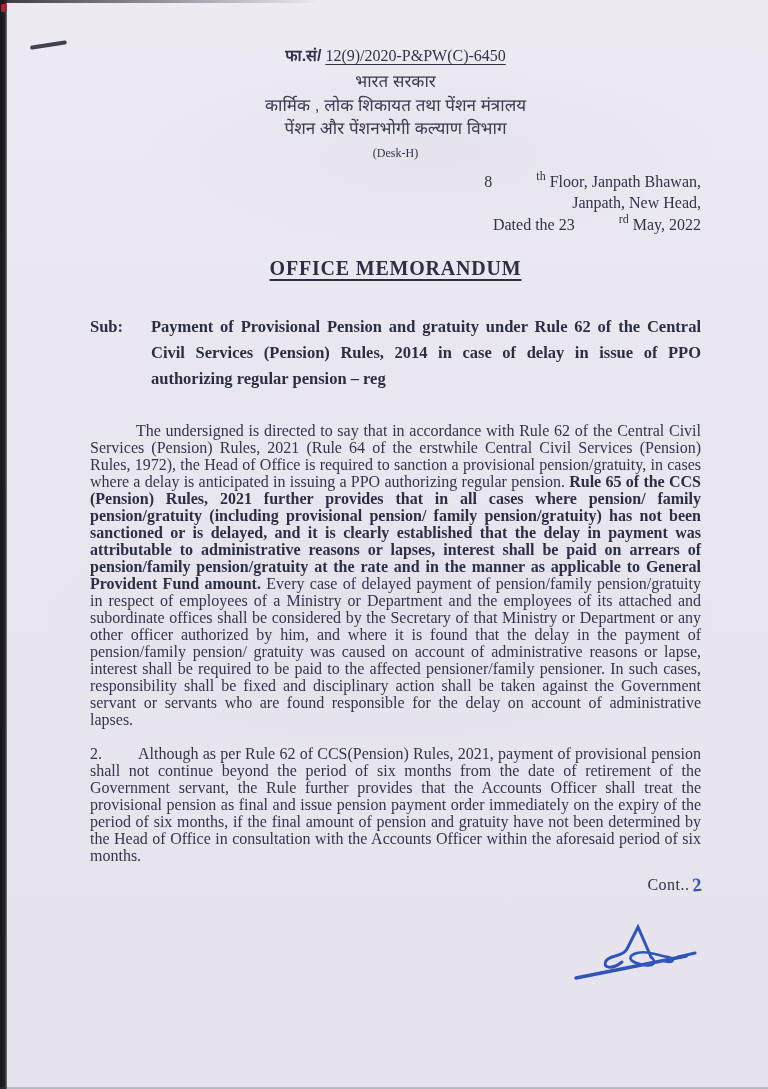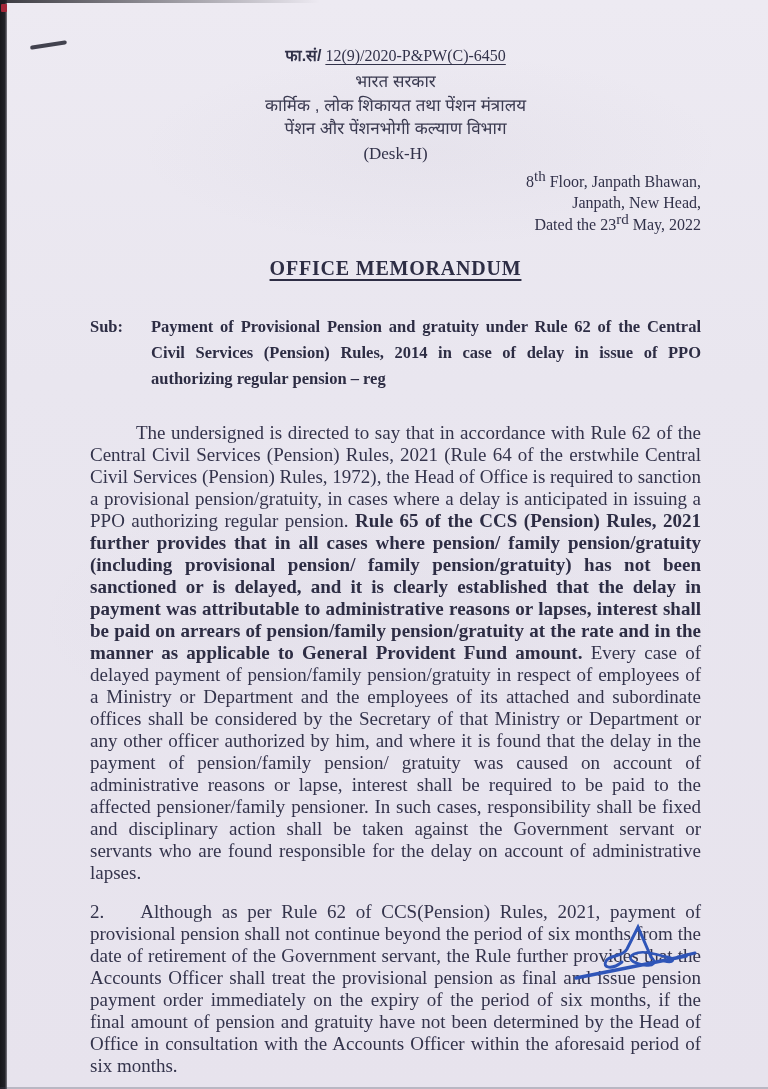--- a/index.html
+++ b/index.html
@@ -48,39 +48,39 @@
   .hindi { font-family: "Liberation Sans", "DejaVu Sans", sans-serif; }
 
   .header-center { text-align: center; line-height: 23px; }
   .file-line { font-size: 16px; margin-bottom: 3px; }
   .file-label { font-weight: bold; font-size: 16px; }
   .file-number {
     font-family: "Liberation Serif", serif;
     text-decoration: underline; text-underline-offset: 3px;
   }
   .org-line { font-size: 17px; line-height: 23.5px; color: #3a3a50; }
-  .desk-line { font-size: 17px; font-family: "Liberation Serif", serif; margin-top: 1px; }
+  .desk-line { font-size: 12px; font-family: "Liberation Serif", serif; margin-top: 1px; }
 
   .address-block {
     text-align: right; font-size: 16px; line-height: 21.5px; margin-top: 6px;
   }
-  sup { font-size: 15px; vertical-align: super; line-height: 0; }
+  sup { font-size: 12px; vertical-align: super; line-height: 0; margin-left: 44px; }
 
   .om-title { text-align: center; margin-top: 22px; }
   .om-title span {
     font-weight: bold; font-size: 20px; letter-spacing: 0.8px;
     text-decoration: underline; text-underline-offset: 4px;
   }
 
   .subject { display: flex; margin-top: 34px; font-weight: bold; font-size: 16.5px; line-height: 26px; gap: 15px; }
   .subject-label { width: 46px; flex: none; }
   .subject-text { flex: 1; text-align: justify; }
 
   .body-para {
-    font-size: 19px; line-height: 22px; text-align: justify;
+    font-size: 16px; line-height: 17px; text-align: justify;
     color: #34344c;
   }
   .para1 { margin-top: 30px; text-indent: 46px; }
   .para1 b, .subject, .om-title span { color: #2d2d44; }
   .para2 { margin-top: 17px; }
   .num-tab { display: inline-block; width: 36px; }
 
   .cont-line { text-align: right; margin-top: 9px; font-size: 16px; }
   .cont-typed { letter-spacing: 0.5px; }
   .cont-page {

